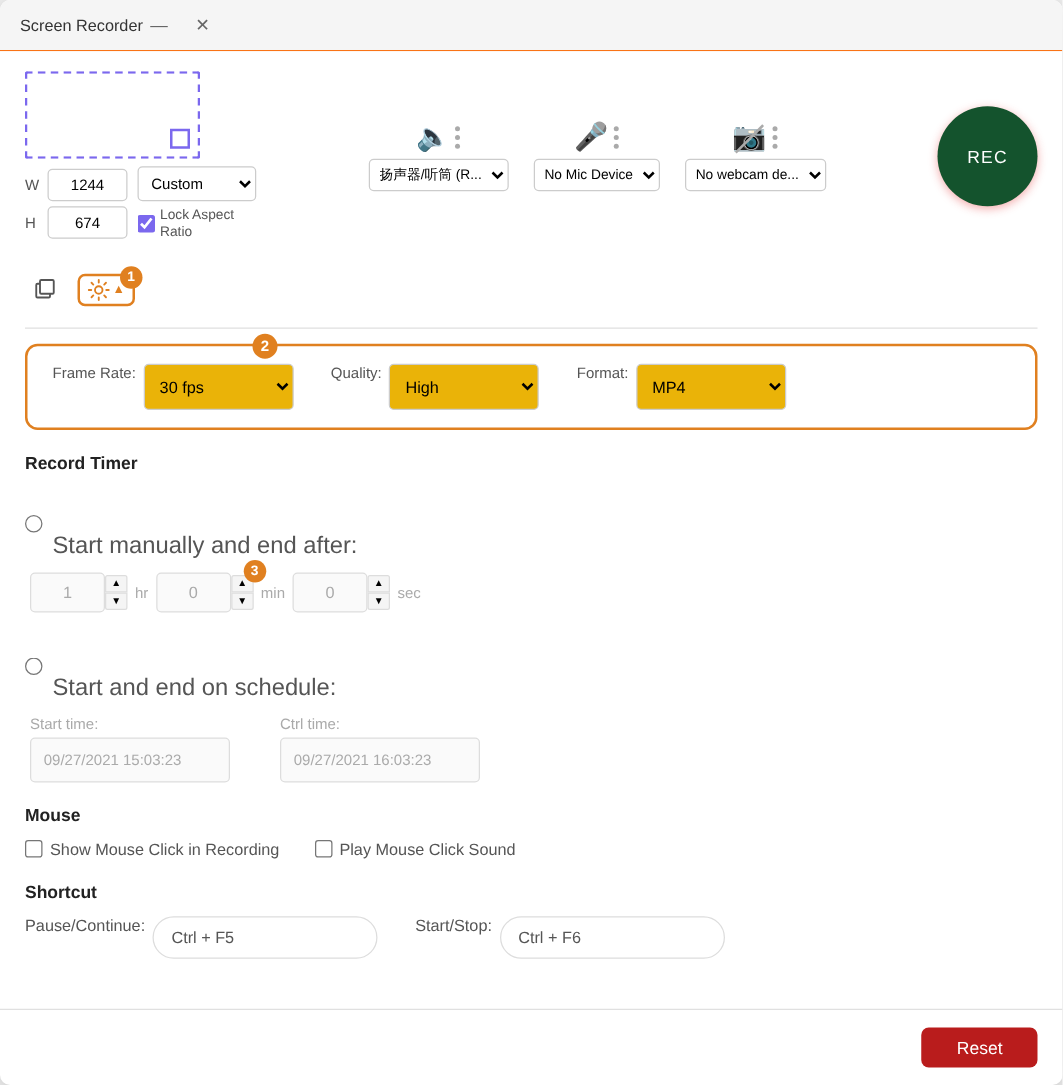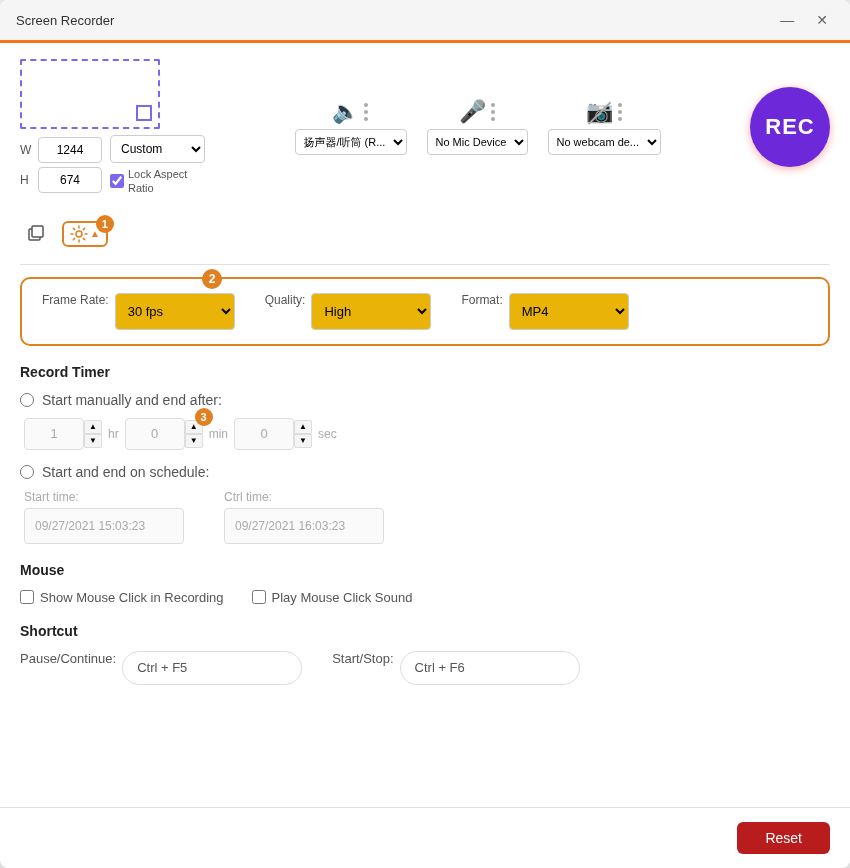--- a/index.html
+++ b/index.html
@@ -16,25 +16,24 @@
       min-height: 868px;
       background: #ffffff;
       border-radius: 8px;
       box-shadow: 0 4px 20px rgba(0,0,0,0.2);
       display: flex;
       flex-direction: column;
     }
     .title-bar {
       display: flex;
       align-items: center;
-      justify-content: space-between;
       padding: 10px 16px;
       background: #f5f5f5;
       border-radius: 8px 8px 0 0;
-      border-bottom: 3px solid #f97316;
+      border-bottom: 1px solid #f97316;
     }
     .title-bar-title {
       font-size: 13px;
       color: #333;
       font-weight: 500;
     }
     .title-bar-controls {
       display: flex;
       gap: 10px;
     }
@@ -186,29 +185,29 @@
       background: white;
       cursor: pointer;
       max-width: 130px;
     }
 
     
     .rec-button {
       width: 80px;
       height: 80px;
       border-radius: 50%;
-      background: #6d28d9;
+      background: #14532d;
       border: none;
       cursor: pointer;
       display: flex;
       align-items: center;
       justify-content: center;
       color: white;
-      font-size: 22px;
-      font-weight: bold;
+      font-size: 14px;
+      font-weight: normal;
       letter-spacing: 1px;
       box-shadow: 0 2px 8px rgba(224,48,48,0.4);
       margin-left: auto;
     }
 
     
     .toolbar-row {
       display: flex;
       align-items: center;
       gap: 10px;
@@ -332,22 +331,23 @@
       align-items: center;
       gap: 8px;
       margin-bottom: 10px;
     }
     .radio-input {
       width: 14px;
       height: 14px;
       accent-color: #7b68ee;
     }
     .timer-option-label {
-      font-size: 14px;
+      font-size: 19px;
       color: #555;
+      margin-top: 36px;
     }
     .timer-inputs {
       display: flex;
       align-items: center;
       gap: 6px;
       margin-bottom: 14px;
       padding-left: 4px;
     }
     .timer-number-input {
       width: 60px;

